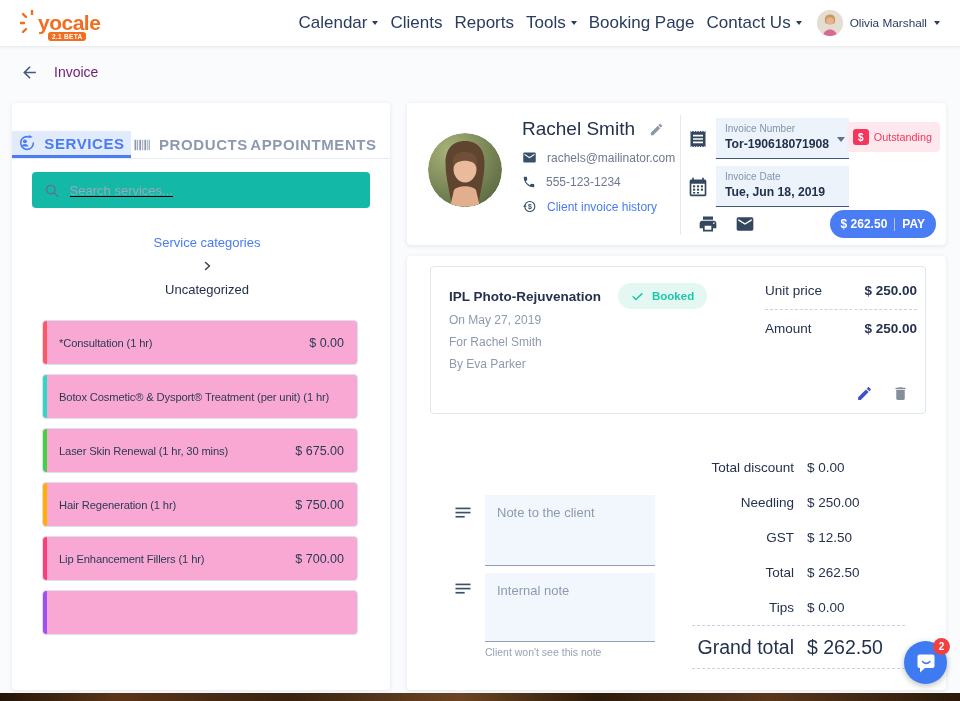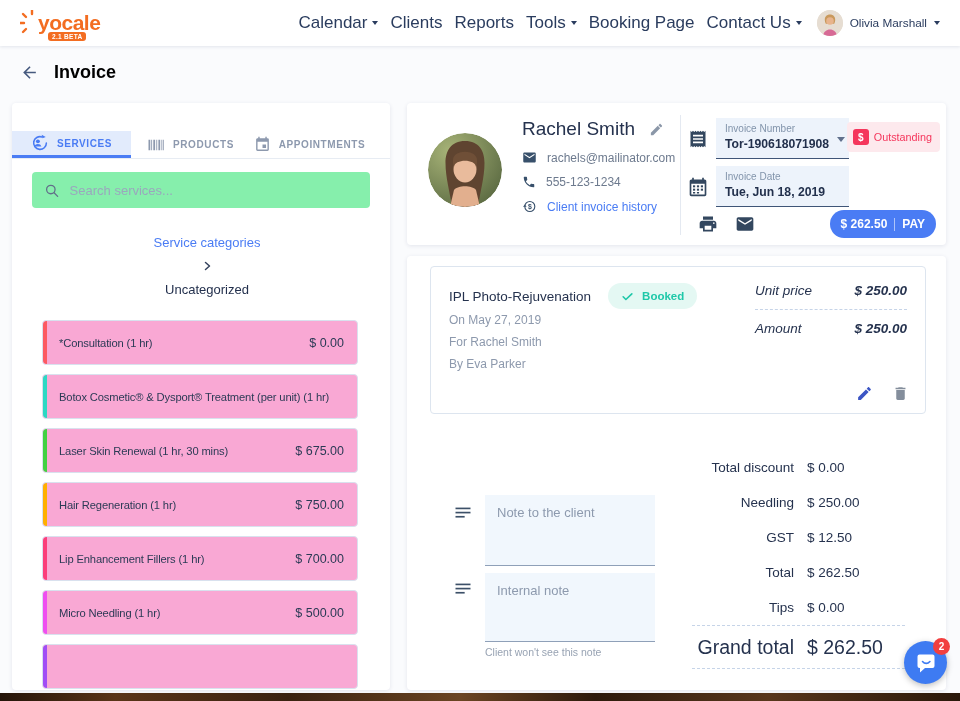--- a/index.html
+++ b/index.html
@@ -13,33 +13,33 @@
 .logo-badge { position:absolute; left:28px; top:22px; background:#f36d21; color:#fff; font-size:6.5px; font-weight:bold; padding:1px 4px; border-radius:3px; letter-spacing:.3px; }
 .nav-items { display:flex; align-items:center; gap:8px; }
 .nav-item { display:flex; align-items:center; gap:5px; font-size:17px; font-weight:500; color:#2a3c5e; cursor:pointer; padding:0 2px; }
 .caret { width:0; height:0; border-left:3.5px solid transparent; border-right:3.5px solid transparent; border-top:4.2px solid #2a3c5e; }
 .nav-user { display:flex; align-items:center; gap:7px; font-size:11.8px; font-weight:500; color:#2a3c5e; margin-left:5px; }
 .nav-avatar { width:26px; height:26px; border-radius:50%; overflow:hidden; background:#e6ddd2; }
 
 
 .page-head { position:absolute; top:62px; left:20px; display:flex; align-items:center; gap:14px; }
 .back-btn { width:20px; height:20px; display:flex; align-items:center; }
-.page-title { font-size:18px; font-weight:700; color:#000000; }
+.page-title { font-size:14px; font-weight:400; color:#701a75; }
 
 
 .card { position:absolute; background:#fff; border-radius:4px; box-shadow:0 1px 4px rgba(25,39,89,.1); }
 .left-card { left:12px; top:103px; width:378px; height:587px; overflow:hidden; }
 .client-card { left:407px; top:103px; width:539px; height:142px; }
 .invoice-card { left:407px; top:256px; width:539px; height:434px; }
 
 
 .tabs { display:flex; height:56px; border-bottom:1px solid #e7ecf3; }
-.tab { width:119px; display:flex; align-items:center; justify-content:center; gap:8px; font-size:10px; font-weight:bold; letter-spacing:.6px; color:#8d99ae; cursor:pointer;margin-top:28px; }
+.tab { width:119px; display:flex; align-items:center; justify-content:center; gap:8px; font-size:15px; font-weight:bold; letter-spacing:.6px; color:#8d99ae; cursor:pointer;margin-top:28px; }
 .tab.active { background:#e2ebfc; color:#4a7cf4; border-bottom:3px solid #4a7cf4; }
-.search-wrap { margin:13px 20px 0 20px; height:36px; background:#86efac; border-radius:4px; display:flex; align-items:center; padding:0 12px; gap:10px; }
+.search-wrap { margin:13px 20px 0 20px; height:36px; background:#14b8a6; border-radius:4px; display:flex; align-items:center; padding:0 12px; gap:10px;text-decoration:underline; }
 .search-wrap input { border:none; outline:none; background:transparent; font-size:13px; color:#33415c; width:100%; font-family:"Liberation Sans",sans-serif; }
 .search-wrap input::placeholder { color:#9aa7bd; }
 .breadcrumb { margin:27px 20px 0 32px; display:flex; align-items:center; gap:10px; font-size:13px;flex-direction:column; }
 .bc-link { color:#4a7cf4; cursor:pointer; }
 .bc-cur { color:#23304d; font-weight:500; }
 .instruction { margin:35px 40px 0 32px; font-size:15px; line-height:1.5; color:#2b3a55; }
 .service-list { margin:23px 32px 0 30px; }
 .service-item { position:relative; height:45px; border:1px solid #d9e1ee; border-radius:4px; margin-bottom:9px; display:flex; align-items:center; padding:0 13px 0 16px; background:#f9a8d4; cursor:grab; }
 .sbar { position:absolute; left:0; top:0; bottom:0; width:4px; border-radius:4px 0 0 4px; }
 .sname { flex:1; font-size:11.2px; letter-spacing:-0.15px; color:#2b3a55; white-space:nowrap; overflow:hidden; }
@@ -65,25 +65,25 @@
 .dollar-ico { width:16px; height:16px; background:#f5365c; border-radius:3px; color:#fff; font-size:10px; font-weight:bold; display:flex; align-items:center; justify-content:center; flex:none; }
 .status-badge span.stext { color:#f5365c; font-size:10.8px; font-weight:500; white-space:nowrap; }
 .actions-row { position:absolute; left:291px; top:107px; right:10px; display:flex; align-items:center; }
 .icon-btn { margin-right:17px; cursor:pointer; display:flex; }
 .pay-btn { margin-left:auto; height:28px; background:#4a7cf4; border-radius:15px; display:flex; align-items:center; padding:0 11px; gap:7px; color:#fff; font-size:12px; font-weight:bold; cursor:pointer; }
 .pay-div { width:1px; height:13px; background:rgba(255,255,255,.55); }
 
 
 .line-item { position:absolute; left:23px; top:10px; width:496px; height:148px; border:1px solid #dde5ef; border-radius:4px; }
 .li-title-row { position:absolute; left:18px; top:16px; display:flex; align-items:center; gap:17px; }
-.li-title { font-size:13.5px; font-weight:normal; color:#25324e; }
+.li-title { font-size:13.5px; font-weight:bold; color:#25324e; }
 .booked { height:26px; border-radius:13px; background:#e4f8f3; display:flex; align-items:center; gap:8px; padding:0 13px; font-size:11.5px; font-weight:bold; color:#1fc8a9; }
 .li-meta { position:absolute; left:18px; top:46px; font-size:12px; color:#8d99ad; }
 .li-meta div { margin-bottom:8px; }
-.li-right { position:absolute; right:18px; top:16px; width:152px;font-style:italic; }
+.li-right { position:absolute; right:8px; top:16px; width:152px; }
 .li-prow { display:flex; align-items:center; justify-content:space-between; }
 .li-plabel { font-size:13.5px; color:#25324e; }
 .li-pval { font-size:13.5px; font-weight:bold; color:#25324e; text-align:right; }
 .li-prow.first { padding-bottom:11px; border-bottom:1px dashed #c6d4e8; }
 .li-prow.second { padding-top:11px; }
 .li-actions { position:absolute; right:16px; bottom:11px; display:flex; gap:19px; }
 .li-actions .icon-btn { margin:0; }
 
 
 .note-block { position:absolute; }
@@ -237,25 +237,20 @@
       </div>
       <div class="service-item">
         <span class="sbar" style="background: rgb(255, 176, 0);"></span>
         <span class="sname">Hair Regeneration (1 hr)</span>
         <span class="sprice">$ 750.00</span>
       </div>
       <div class="service-item">
         <span class="sbar" style="background: rgb(251, 62, 122);"></span>
         <span class="sname">Lip Enhancement Fillers (1 hr)</span>
         <span class="sprice">$ 700.00</span>
-      </div>
-      <div class="service-item">
-        <span class="sbar" style="background: rgb(238, 79, 240);"></span>
-        <span class="sname">Micro Needling (1 hr)</span>
-        <span class="sprice">$ 500.00</span>
       </div>
       <div class="service-item">
         <span class="sbar" style="background: rgb(160, 78, 245);"></span>
         <span class="sname"></span>
         <span class="sprice"></span>
       </div>
     </div>
   </section>
 
   <section class="card client-card">

